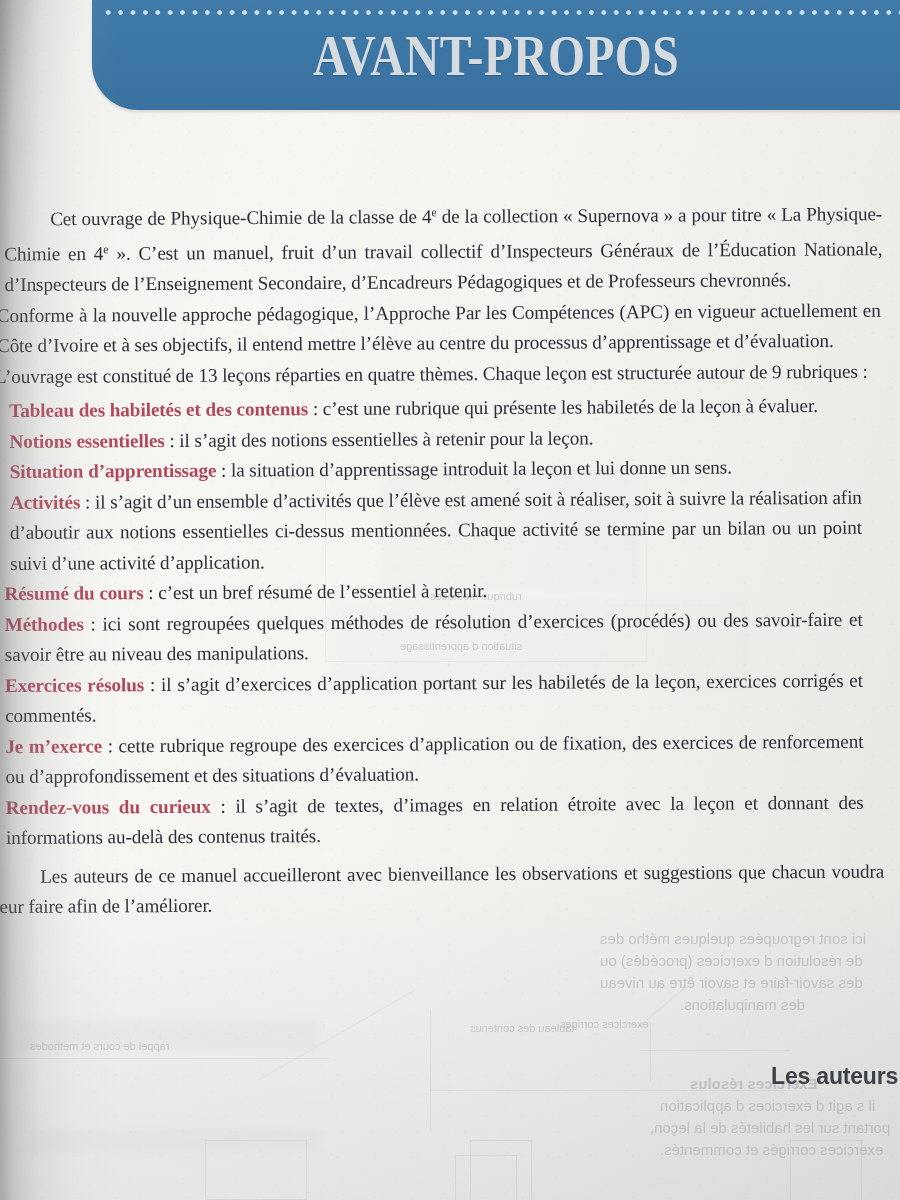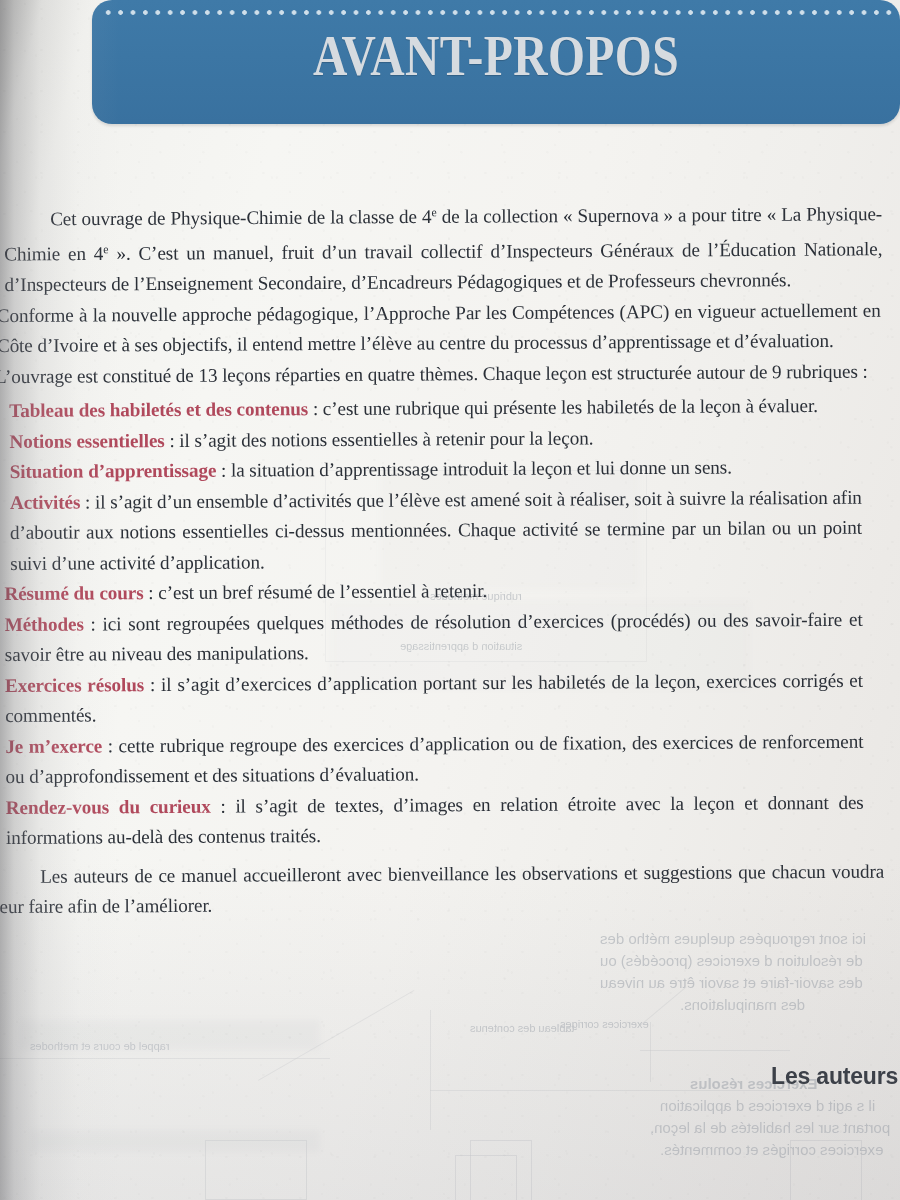--- a/index.html
+++ b/index.html
@@ -43,26 +43,25 @@
   #bleed{position:absolute;inset:0;pointer-events:none;overflow:hidden;
          opacity:.30;filter:blur(.7px);}
   .bt{position:absolute;transform:scaleX(-1);color:#5e6a7a;
       font-family:"Liberation Sans", sans-serif;white-space:nowrap;}
   .btbox{position:absolute;border:1px solid rgba(110,120,135,.45);}
   .btline{position:absolute;background:rgba(120,128,140,.40);}
   .btblur{position:absolute;background:rgba(150,155,165,.22);filter:blur(3px);border-radius:3px;}
 
   
   #banner{
-    position:absolute;left:92px;top:0;width:808px;height:124px;
+    position:absolute;left:92px;top:0;width:808px;height:110px;
     background:linear-gradient(180deg,#3f7aa8 0%, #3c76a4 45%, #39719f 100%);
     border-bottom-left-radius:46px;
     box-shadow:0 2px 3px rgba(0,0,0,.12);
     overflow:hidden;
-    border-radius:20px;
   }
   #banner-dots{
     position:absolute;left:10px;top:9px;right:0;height:7px;
     background-image:radial-gradient(circle, rgba(220,232,240,.92) 0 2.0px, rgba(220,232,240,0) 2.6px);
     background-size:12.4px 7px;background-repeat:repeat-x;
   }
   #banner-title{
     position:absolute;left:0;right:0;top:25px;text-align:center;
     font-family:"Liberation Serif", serif;
     font-weight:bold;font-size:58px;letter-spacing:.5px;

